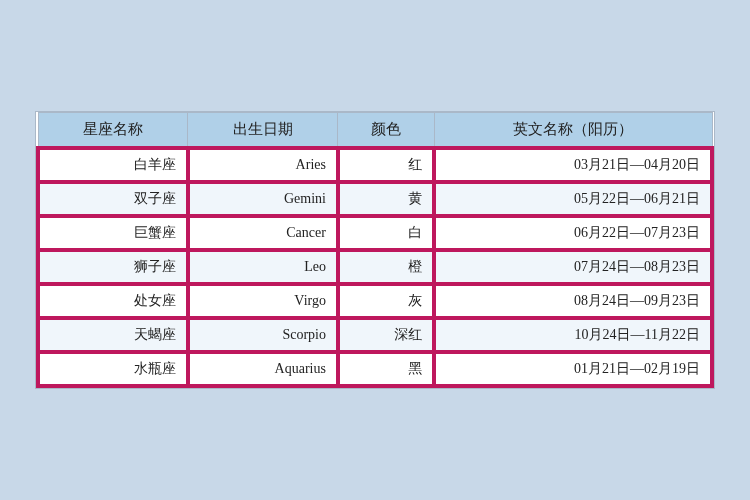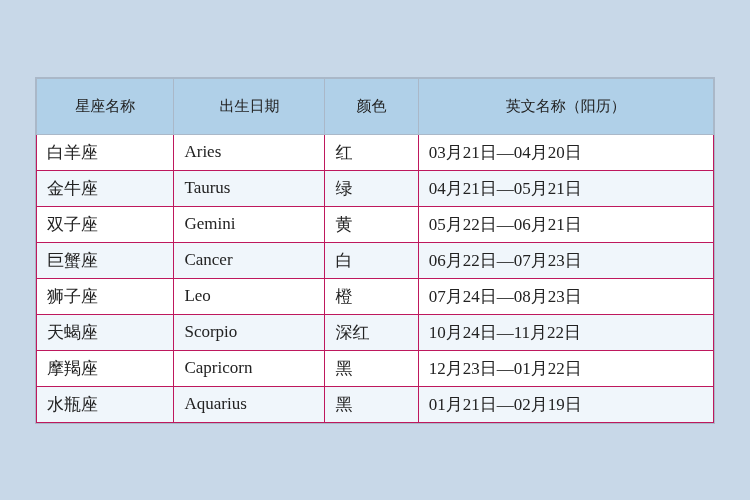--- a/index.html
+++ b/index.html
@@ -19,37 +19,37 @@
     }
     table {
       width: 100%;
       border-collapse: collapse;
     }
     thead tr {
       background: #b0d0e8;
     }
     thead th {
       border: 1px solid #aab8c8;
-      padding: 18px 10px;
+      padding: 7px 10px;
       text-align: center;
       font-weight: normal;
       font-size: 15px;
       color: #222;
     }
     tbody tr {
       background: #ffffff;
     }
     tbody tr:nth-child(even) {
       background: #f0f6fb;
     }
     tbody td {
-      border: 1px solid #be185d;
+      border: 4px solid #be185d;
       padding: 6px 10px;
-      text-align: left;
-      font-size: 17px;
+      text-align: right;
+      font-size: 14px;
       color: #222;
     }
   </style>
 </head>
 <body>
 
 <div class="table-wrapper">
   <table>
     <thead>
       <tr>
@@ -60,54 +60,48 @@
         </tr>
     </thead>
     <tbody>
     <tr>
           <td>白羊座</td>
           <td>Aries</td>
           <td>红</td>
           <td>03月21日—04月20日</td>
         </tr>
         <tr>
-          <td>金牛座</td>
-          <td>Taurus</td>
-          <td>绿</td>
-          <td>04月21日—05月21日</td>
-        </tr>
-        <tr>
           <td>双子座</td>
           <td>Gemini</td>
           <td>黄</td>
           <td>05月22日—06月21日</td>
         </tr>
         <tr>
           <td>巨蟹座</td>
           <td>Cancer</td>
           <td>白</td>
           <td>06月22日—07月23日</td>
         </tr>
         <tr>
           <td>狮子座</td>
           <td>Leo</td>
           <td>橙</td>
           <td>07月24日—08月23日</td>
         </tr>
         <tr>
+          <td>处女座</td>
+          <td>Virgo</td>
+          <td>灰</td>
+          <td>08月24日—09月23日</td>
+        </tr>
+        <tr>
           <td>天蝎座</td>
           <td>Scorpio</td>
           <td>深红</td>
           <td>10月24日—11月22日</td>
-        </tr>
-        <tr>
-          <td>摩羯座</td>
-          <td>Capricorn</td>
-          <td>黑</td>
-          <td>12月23日—01月22日</td>
         </tr>
         <tr>
           <td>水瓶座</td>
           <td>Aquarius</td>
           <td>黑</td>
           <td>01月21日—02月19日</td>
         </tr>
       </tbody>
   </table>
 </div>

